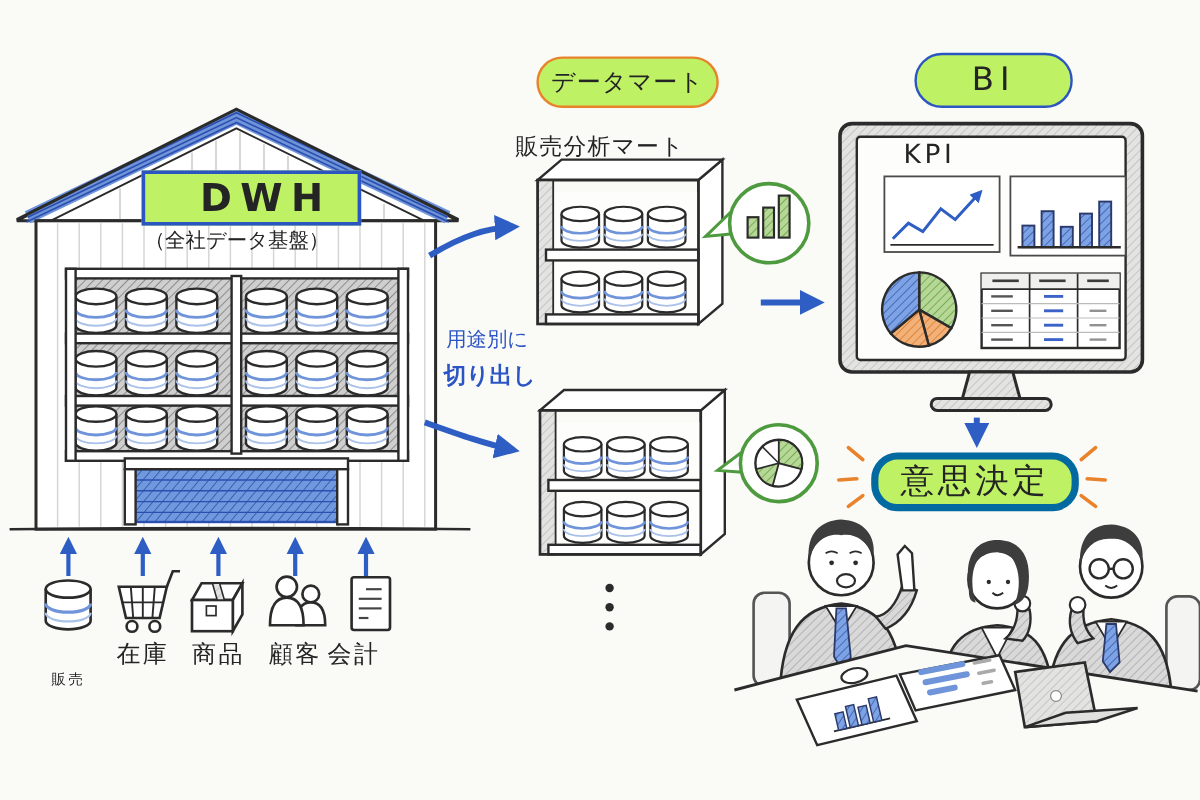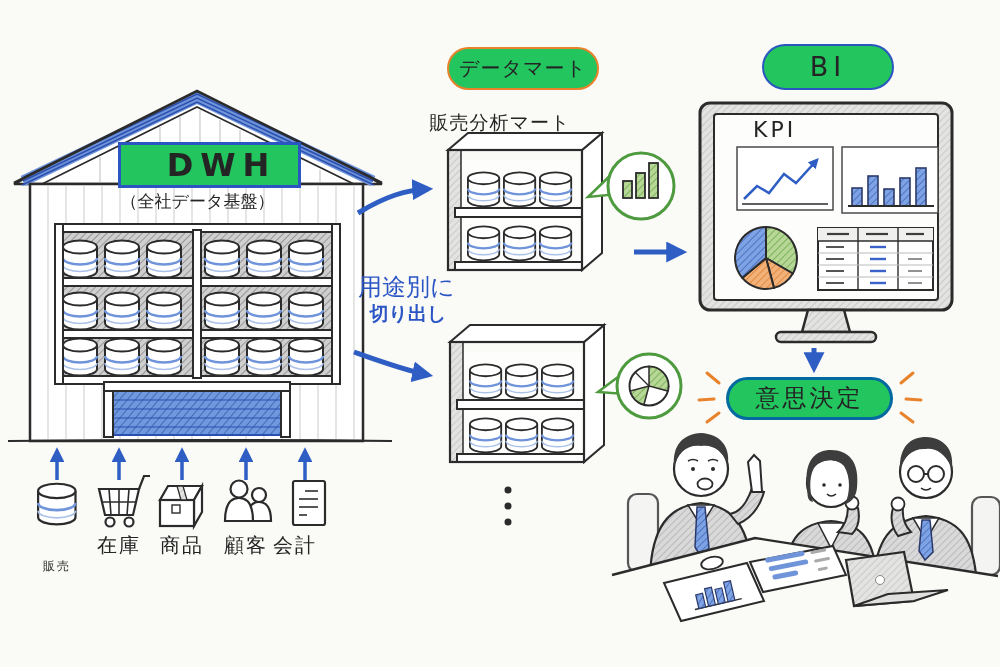--- a/index.html
+++ b/index.html
@@ -1,20 +1,20 @@
 <!DOCTYPE html>
 <html><head>
 <meta charset="utf-8">
 <style>
   html,body{margin:0;padding:0;}
   #stage{position:relative;width:1000px;height:667px;background:#fafaf7;overflow:hidden;
          font-family:"DejaVu Sans",sans-serif;color:#242424;}
   #art{position:absolute;left:0;top:0;}
   .lbl{position:absolute;text-align:center;line-height:1.15;white-space:nowrap;}
-  .pill{position:absolute;display:flex;align-items:center;justify-content:center;background:#22c55e;}
+  .pill{position:absolute;display:flex;align-items:center;justify-content:center;background:#bef264;}
   .blue-note{color:#2b55c5;font-weight:500;}
 </style>
 </head>
 <body>
 
 <div id="stage">
 
 <svg id="art" width="1000" height="667" viewBox="0 0 1000 667">
   <defs>
     <marker id="mBlue" viewBox="0 0 10 10" refX="7.5" refY="5" markerWidth="4.2" markerHeight="4.2" orient="auto-start-reverse">
@@ -425,24 +425,24 @@
 
 <div class="lbl pill" style="left:118px;top:142px;width:153px;height:40px;border:3px solid #2b55c0;font-size:32px;font-weight:600;letter-spacing:7px;padding-left:24px;">DWH</div>
 <div class="lbl" style="left:95px;top:192px;width:205px;font-size:17px;">（全社データ基盤）</div>
 
 <div class="lbl" style="left:22px;top:560px;width:70px;font-size:12px;letter-spacing:2px;">販売</div>
 <div class="lbl" style="left:84px;top:534px;width:70px;font-size:20px;letter-spacing:2px;">在庫</div>
 <div class="lbl" style="left:147px;top:534px;width:70px;font-size:20px;letter-spacing:2px;">商品</div>
 <div class="lbl" style="left:211px;top:534px;width:70px;font-size:20px;letter-spacing:2px;">顧客</div>
 <div class="lbl" style="left:260px;top:534px;width:70px;font-size:20px;letter-spacing:2px;">会計</div>
 
-<div class="lbl blue-note" style="left:358px;top:274px;width:96px;font-size:24px;">用途別に</div>
+<div class="lbl blue-note" style="left:358px;top:274px;width:96px;font-size:17px;">用途別に</div>
 <div class="lbl blue-note" style="left:362px;top:303px;width:92px;font-size:19px;font-weight:bold;">切り出し</div>
 
 <div class="lbl pill" style="left:447px;top:47px;width:148px;height:39px;border:2.5px solid #e8822b;border-radius:22px;font-size:20px;letter-spacing:1px;">データマート</div>
 <div class="lbl" style="left:420px;top:112px;width:160px;font-size:19px;letter-spacing:1px;">販売分析マート</div>
 
 <div class="lbl pill" style="left:762px;top:44px;width:128px;height:42px;border:2.5px solid #2b55c0;border-radius:24px;font-size:27px;letter-spacing:5px;">BI</div>
 <div class="lbl" style="left:726px;top:117px;width:70px;font-size:22px;letter-spacing:3px;text-align:left;margin-left:27px;">KPI</div>
 
-<div class="lbl pill" style="left:726px;top:377px;width:161px;height:37px;border:3px solid #0369a1;border-radius:22px;font-size:24px;letter-spacing:3px;">意思決定</div>
+<div class="lbl pill" style="left:726px;top:377px;width:161px;height:37px;border:6px solid #0369a1;border-radius:22px;font-size:28px;letter-spacing:3px;">意思決定</div>
 
 </div>
 
 </body></html>

